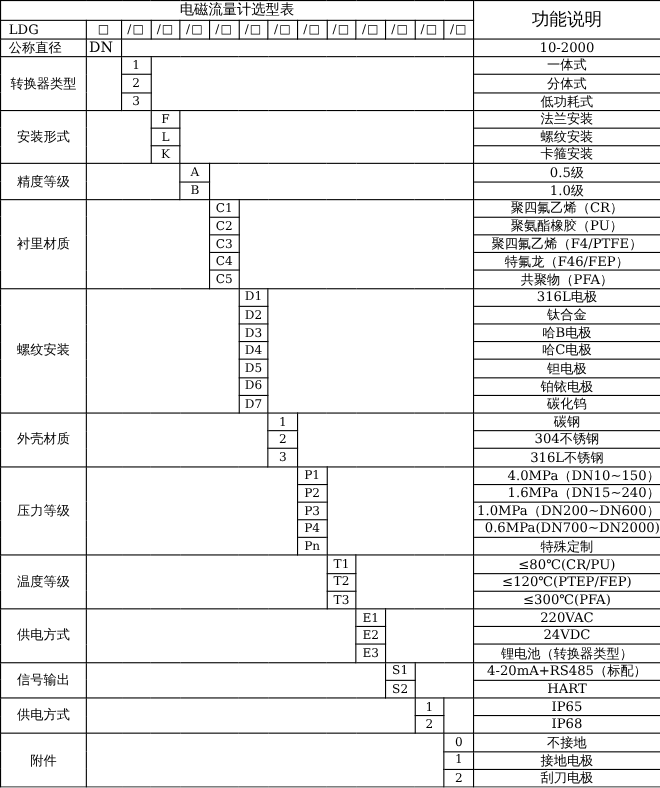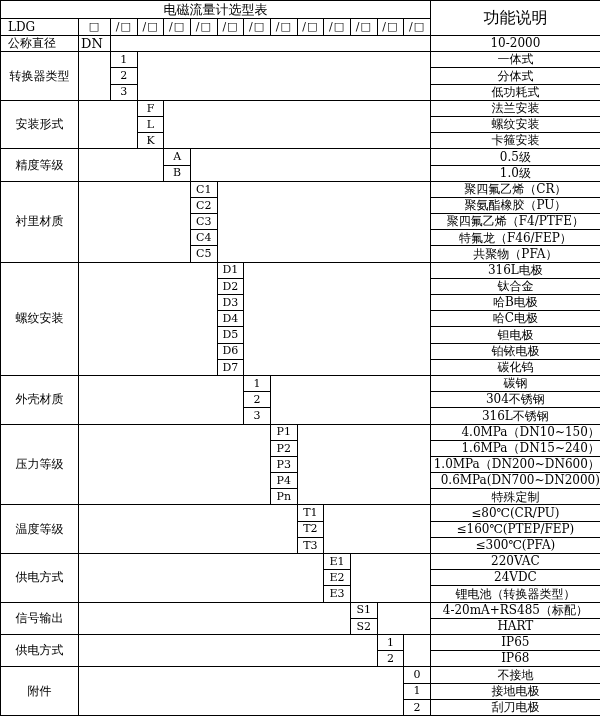--- a/index.html
+++ b/index.html
@@ -223,21 +223,21 @@
         </tr>
         <tr class="drow">
           <td rowspan="3">温度等级</td>
           <td class="gap" colspan="8" rowspan="3"></td>
           <td class="code">T1</td>
           <td class="gap" colspan="4" rowspan="3"></td>
           <td class="desc">≤80℃(CR/PU)</td>
         </tr>
         <tr class="drow">
           <td class="code">T2</td>
-          <td class="desc">≤160℃(PTEP/FEP)</td>
+          <td class="desc">≤120℃(PTEP/FEP)</td>
         </tr>
         <tr class="drow">
           <td class="code">T3</td>
           <td class="desc">≤300℃(PFA)</td>
         </tr>
         <tr class="drow">
           <td rowspan="3">供电方式</td>
           <td class="gap" colspan="9" rowspan="3"></td>
           <td class="code">E1</td>
           <td class="gap" colspan="3" rowspan="3"></td>

